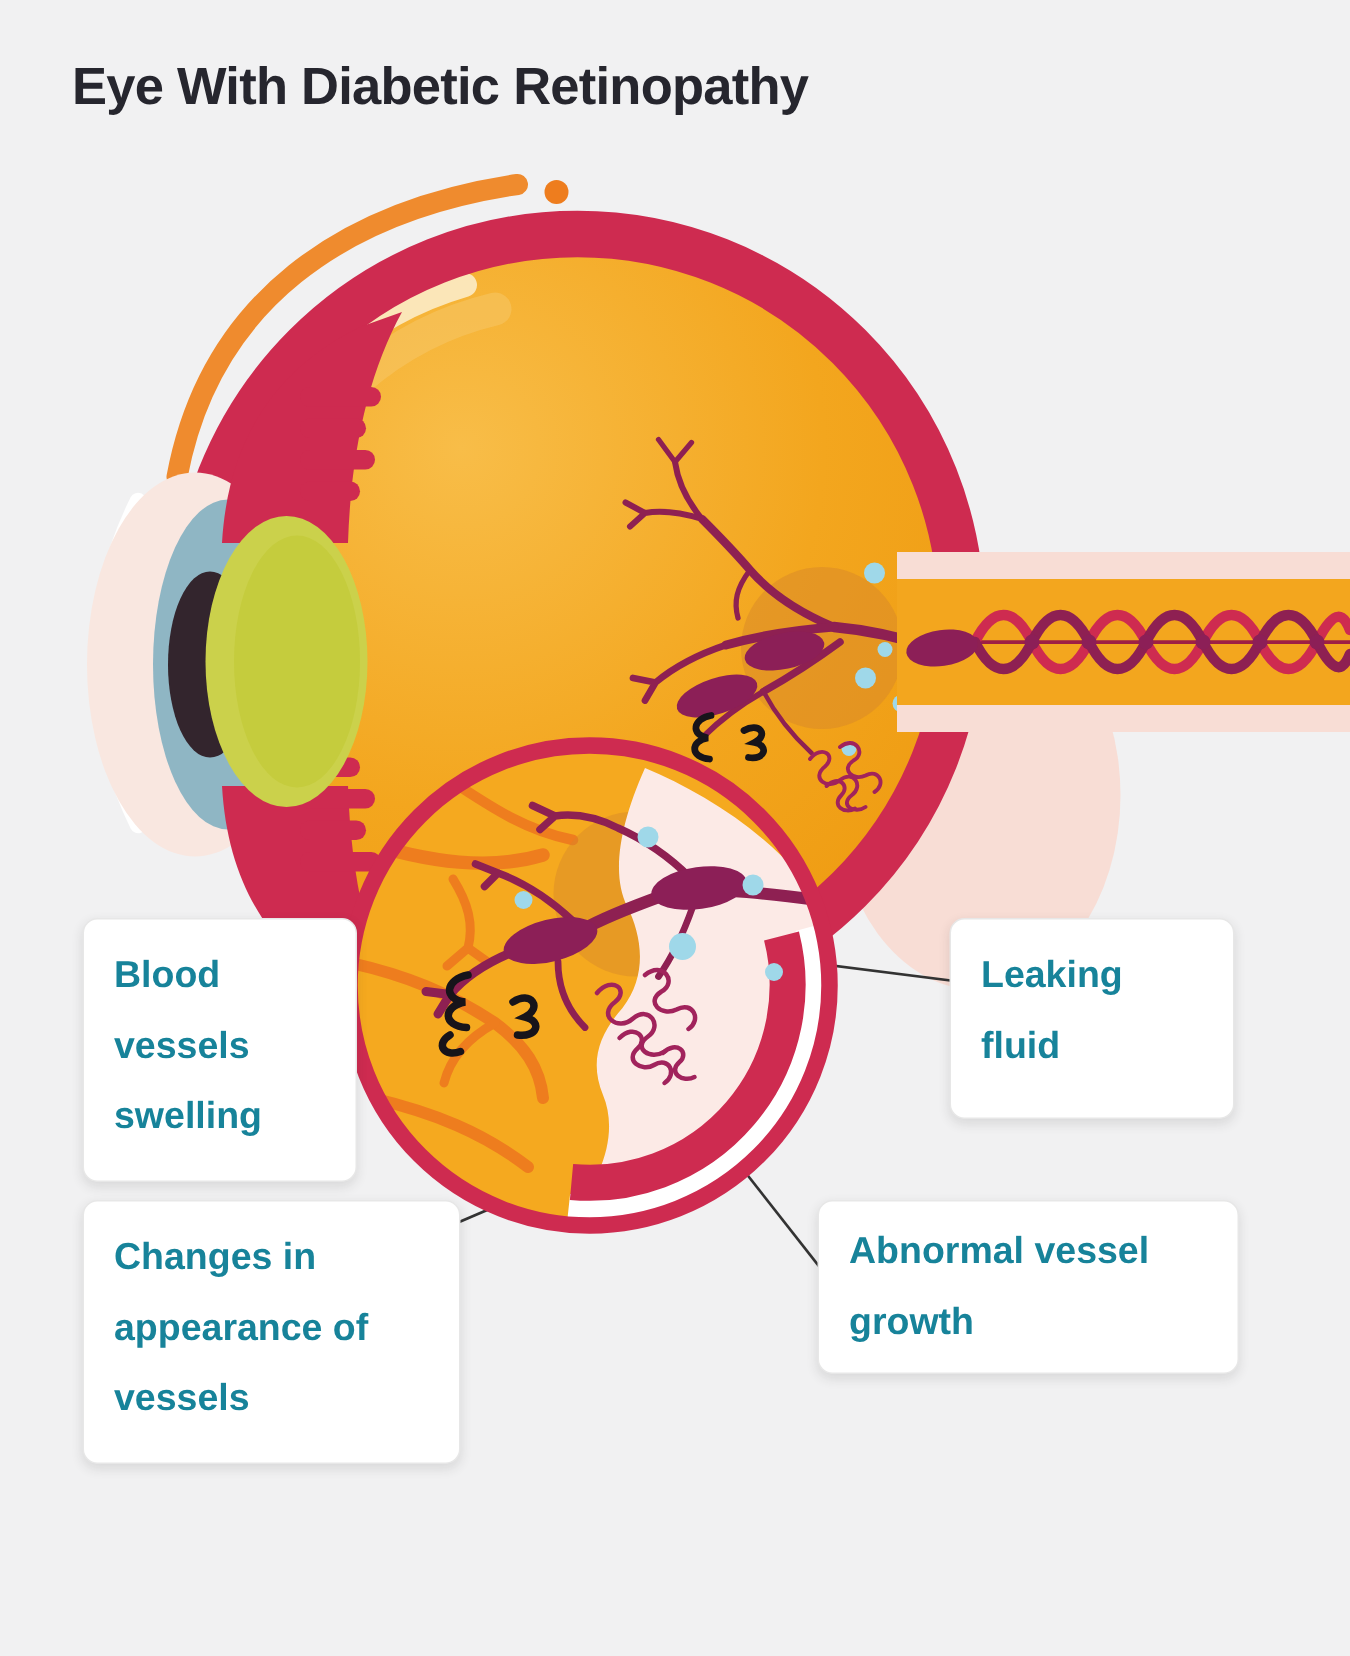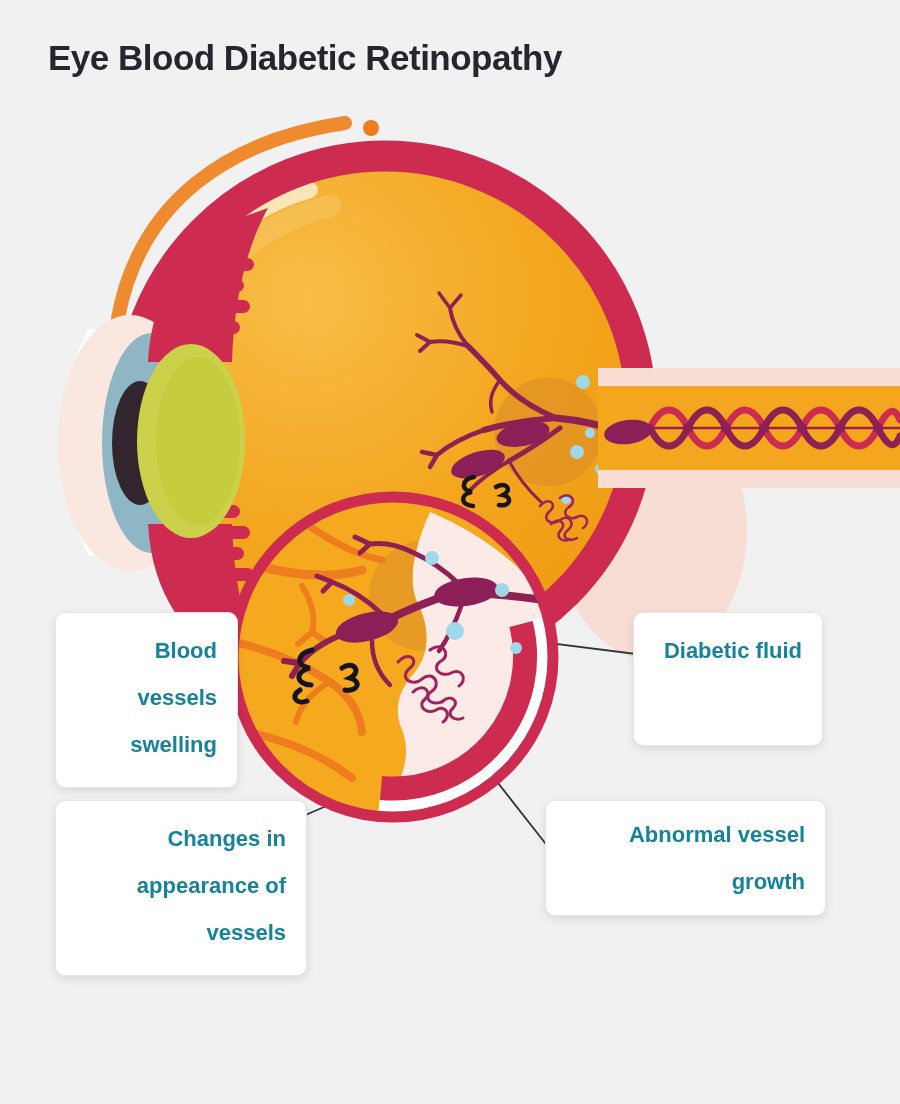--- a/index.html
+++ b/index.html
@@ -8,22 +8,22 @@
     background:#f1f1f2;font-family:"Liberation Sans", sans-serif;
   }
   .stage{position:absolute;left:0;top:0;}
   .title{
     position:absolute;left:48px;top:38px;
     font-size:35px;font-weight:bold;color:#26262e;letter-spacing:-0.5px;
   }
   .callout{
     position:absolute;background:#ffffff;border:1px solid #e7e7e7;border-radius:10px;
     box-shadow:0 3px 8px rgba(40,40,40,0.12);
-    color:#17839a;font-weight:bold;font-size:22px;line-height:47px;
-    padding:14px 20px;box-sizing:border-box;text-align:right;
+    color:#17839a;font-weight:bold;font-size:25px;line-height:47px;
+    padding:14px 20px;box-sizing:border-box;
   }
   #callout-swelling{left:55px;top:612px;width:183px;min-height:176px;}
   #callout-leaking{left:633px;top:612px;width:190px;min-height:134px;}
   #callout-retina{left:55px;top:800px;width:252px;min-height:176px;}
   #callout-abnormal{left:545px;top:800px;width:281px;min-height:110px;padding-top:10px;padding-bottom:10px;}
 </style>
 </head>
 <body>
 
 <svg class="stage" width="900" height="1104" viewBox="0 0 900 1104">
@@ -182,21 +182,21 @@
       <g fill="none" stroke="#17141a" stroke-width="5" stroke-linecap="round">
         <path d="M 312 650 c -15 3 -17 16 -2 18 c -15 3 -15 16 1 17"></path>
         <path d="M 342 668 c 12 -8 20 4 8 10 c 12 3 8 14 -5 12"></path>
         <path d="M 300 690 c -10 6 -4 15 7 11"></path>
       </g>
     </g>
     <circle cx="393" cy="657" r="160" fill="none" stroke="#ce2b50" stroke-width="11"></circle>
   </g>
 </svg>
 
-<div class="title">Eye Blood Diabetic Retinopathy</div>
+<div class="title">Eye With Diabetic Retinopathy</div>
 
 <div class="callout" id="callout-swelling">Blood vessels swelling</div>
 
-<div class="callout" id="callout-leaking">Diabetic fluid</div>
+<div class="callout" id="callout-leaking">Leaking fluid</div>
 
 <div class="callout" id="callout-retina">Changes in appearance of vessels</div>
 
 <div class="callout" id="callout-abnormal">Abnormal vessel growth</div>
 
 </body></html>

